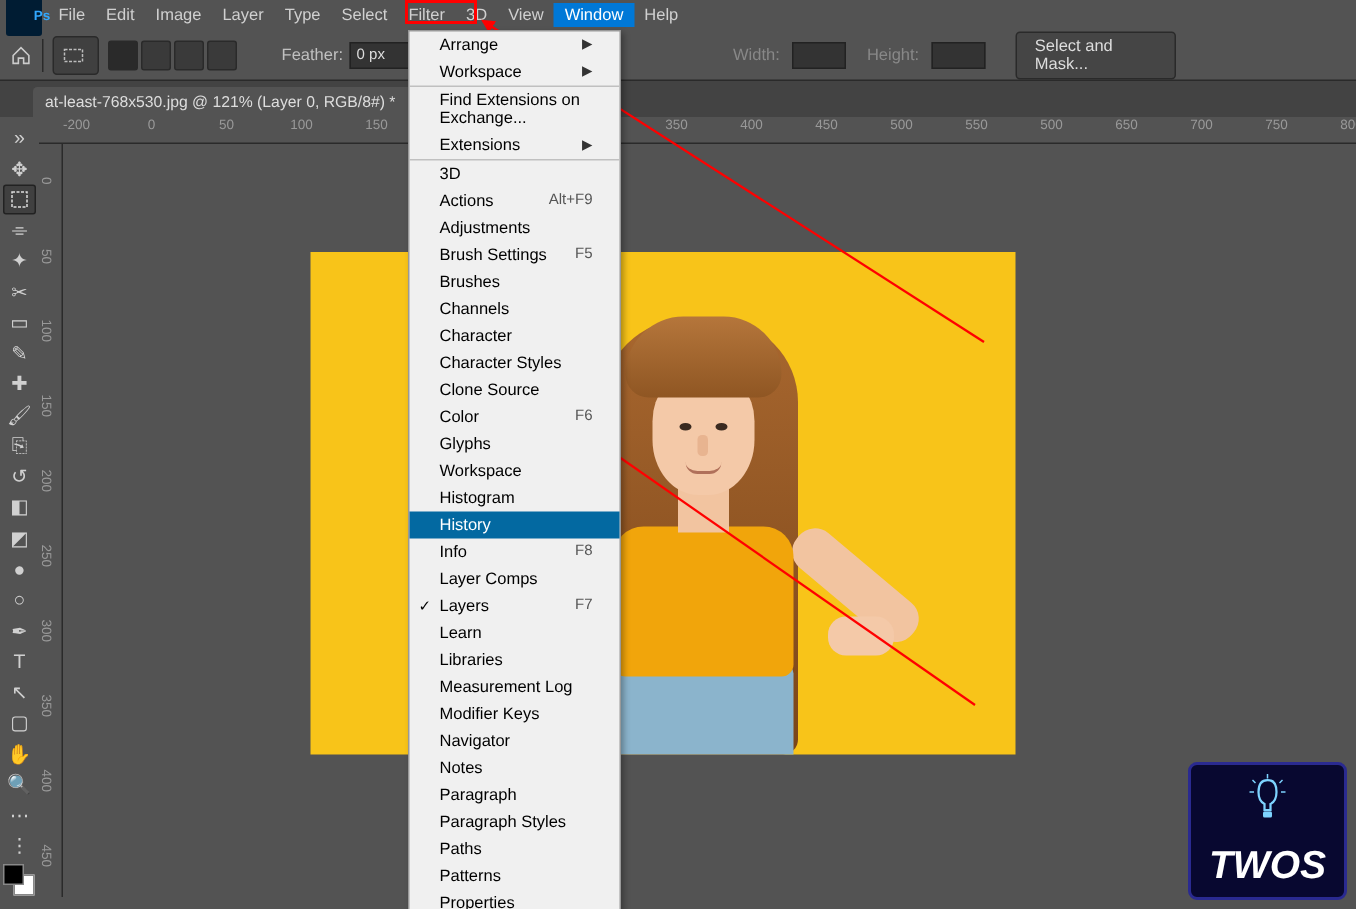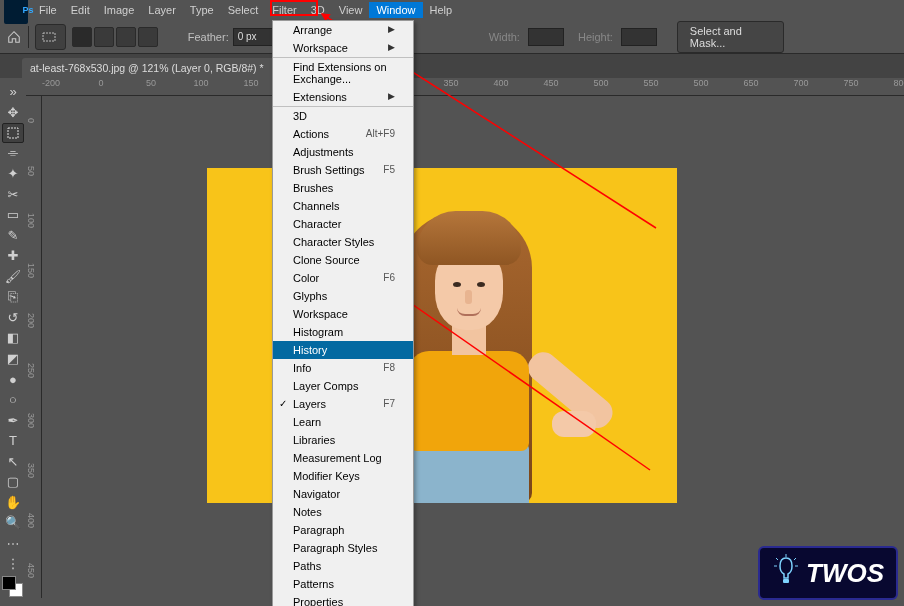--- a/index.html
+++ b/index.html
@@ -133,21 +133,21 @@
 
 .redbox { position:absolute; border:2px solid #ff0000; pointer-events:none;}
 .arrow-svg { position:absolute; pointer-events:none; }
 
 
 .watermark {
   position:absolute; right:6px; bottom:6px;
   background:#080830; border:2px solid #2a2a90; border-radius:6px;
   padding:6px 12px; display:flex; align-items:center; gap:6px;
   font-family: 'Arial Black', sans-serif; font-weight:900;
-  color:#fff; font-size:26px; font-style:italic;
+  color:#fff; font-size:26px; font-style:italic;flex-direction:column;
 }
 .watermark .bulb { color:#7dd3ff; font-size:24px;}
 </style>
 </head>
 <body>
 
 <div class="menu-bar">
   <div class="ps-icon">Ps</div>
   <div class="menu-item">File</div>
   <div class="menu-item">Edit</div>

